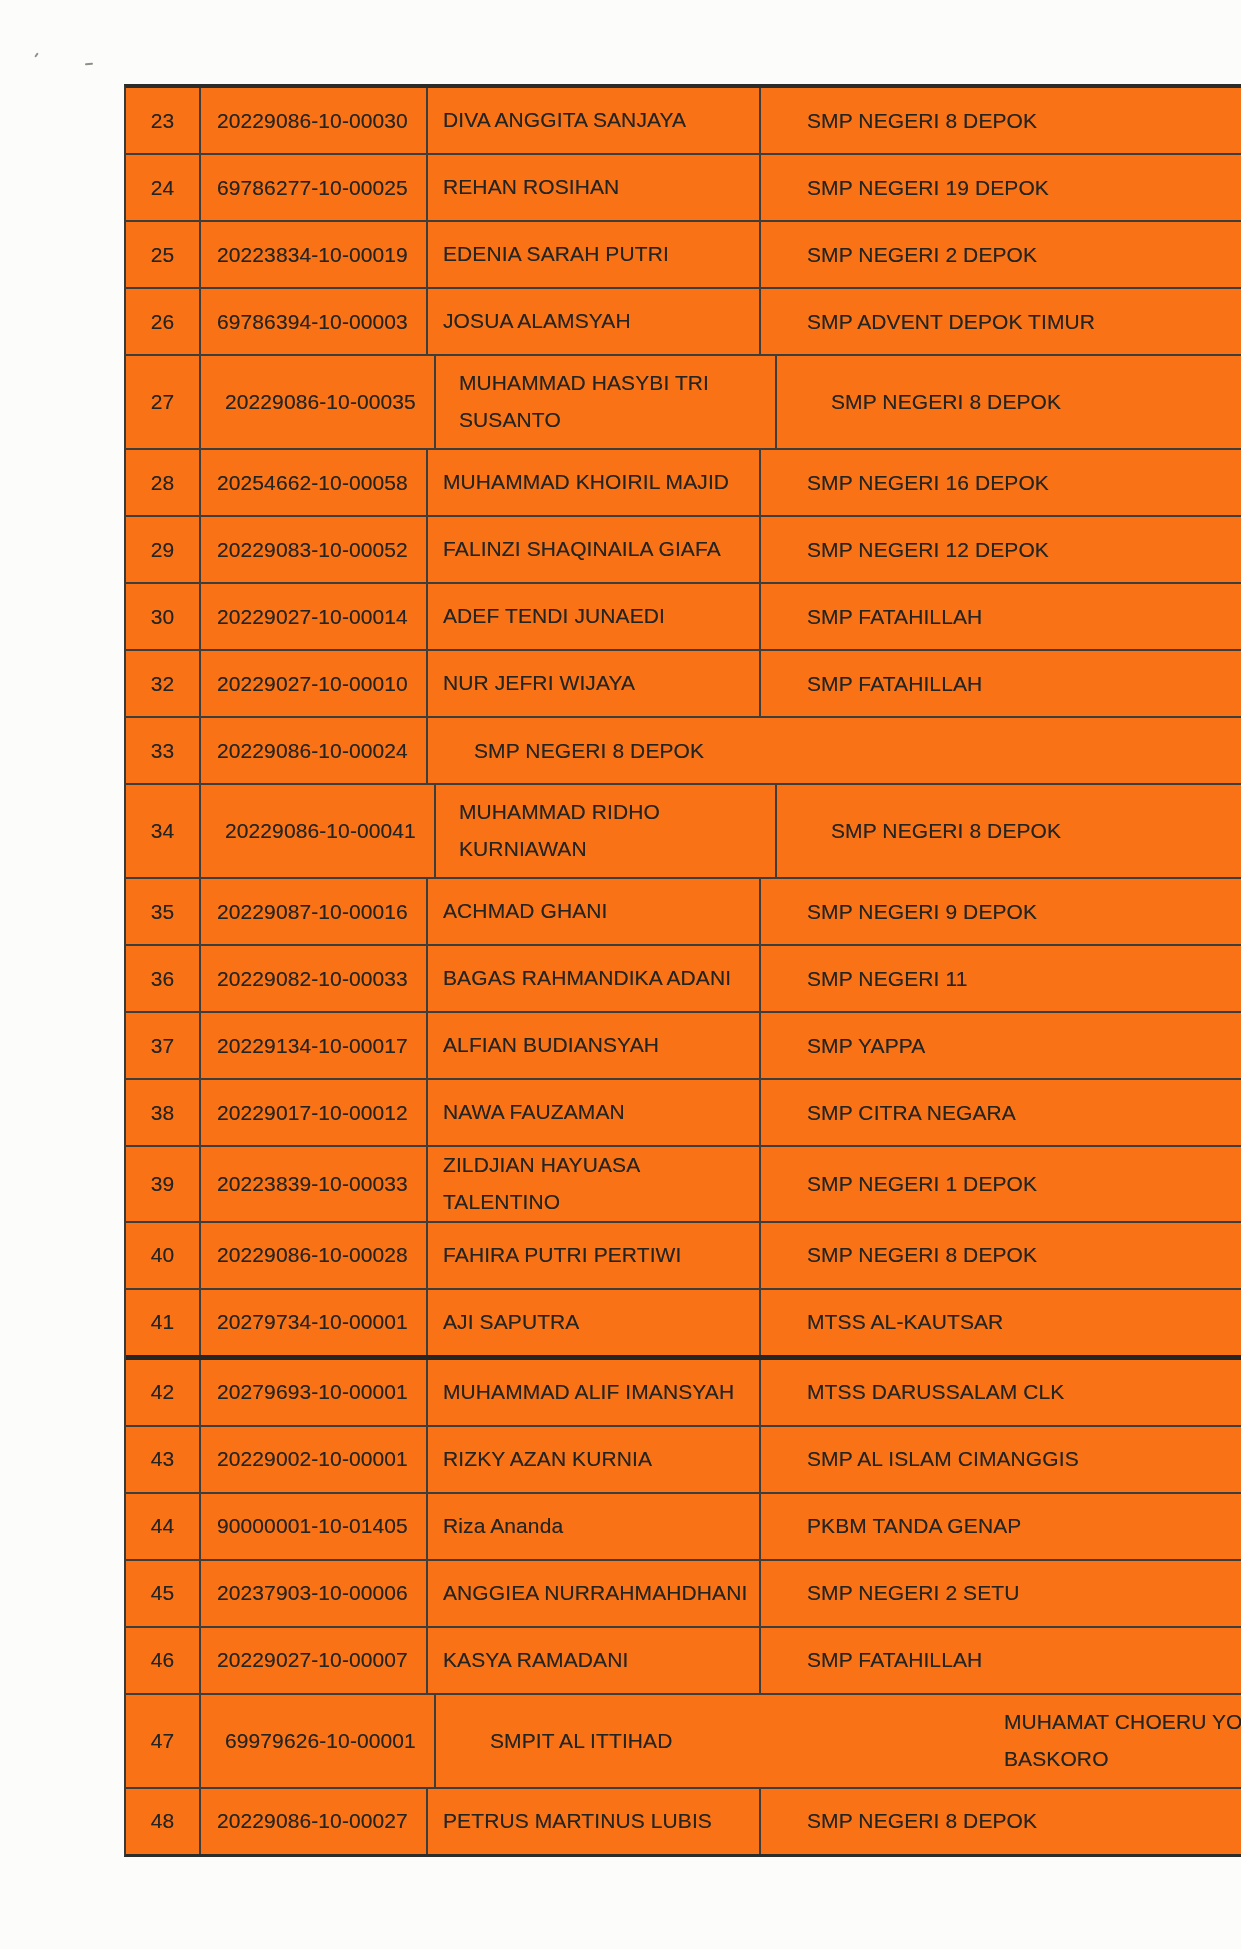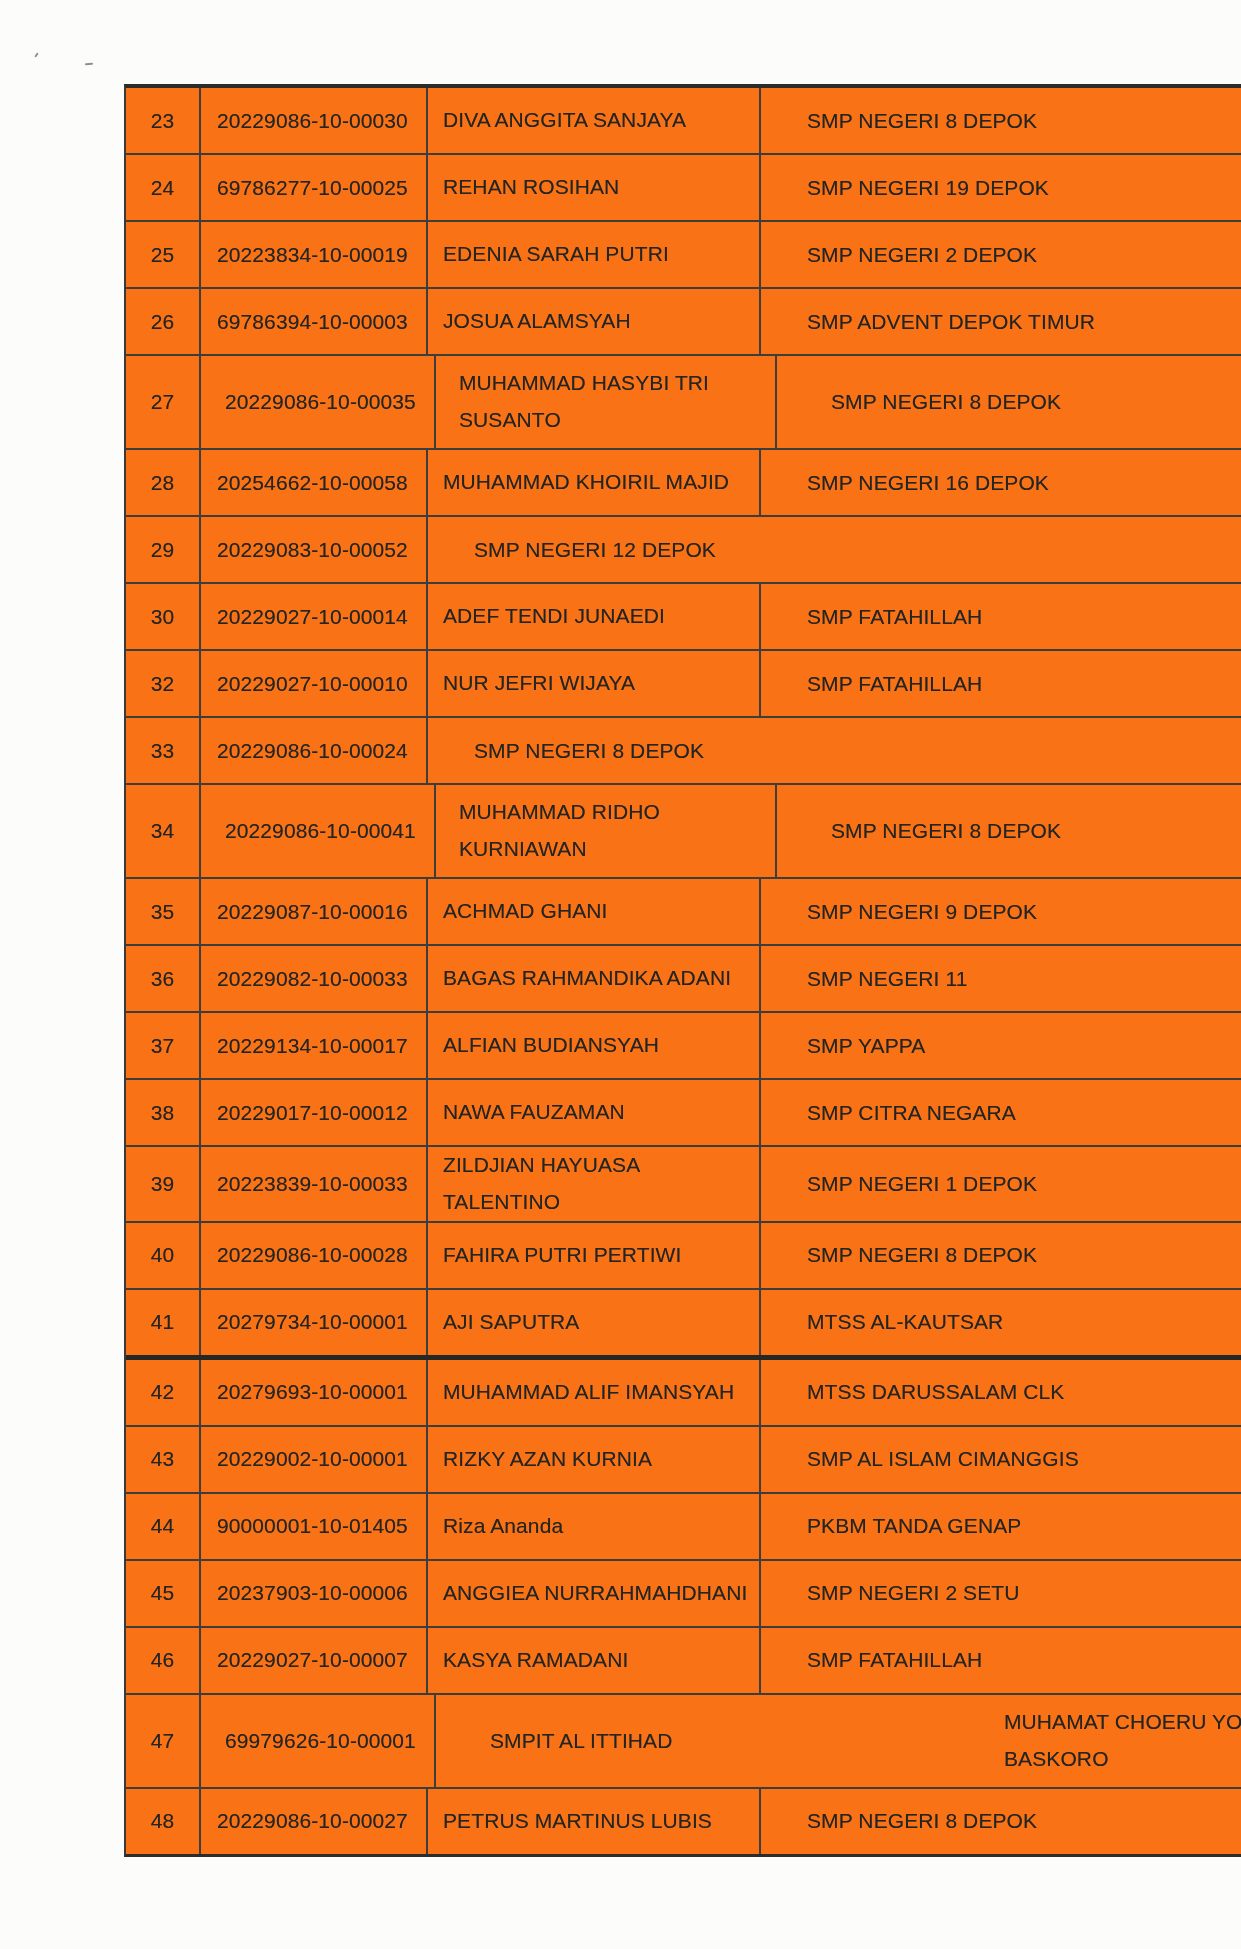--- a/index.html
+++ b/index.html
@@ -137,20 +137,21 @@
       </div>
       <div class="t-row">
         <div class="cell c-no">28</div>
         <div class="cell c-reg">20254662-10-00058</div>
         <div class="cell c-name">MUHAMMAD KHOIRIL MAJID</div>
         <div class="cell c-school">SMP NEGERI 16 DEPOK</div>
       </div>
       <div class="t-row">
         <div class="cell c-no">29</div>
         <div class="cell c-reg">20229083-10-00052</div>
+        <div class="cell c-name">FALINZI SHAQINAILA GIAFA</div>
         <div class="cell c-school">SMP NEGERI 12 DEPOK</div>
       </div>
       <div class="t-row">
         <div class="cell c-no">30</div>
         <div class="cell c-reg">20229027-10-00014</div>
         <div class="cell c-name">ADEF TENDI JUNAEDI</div>
         <div class="cell c-school">SMP FATAHILLAH</div>
       </div>
       <div class="t-row">
         <div class="cell c-no">32</div>

